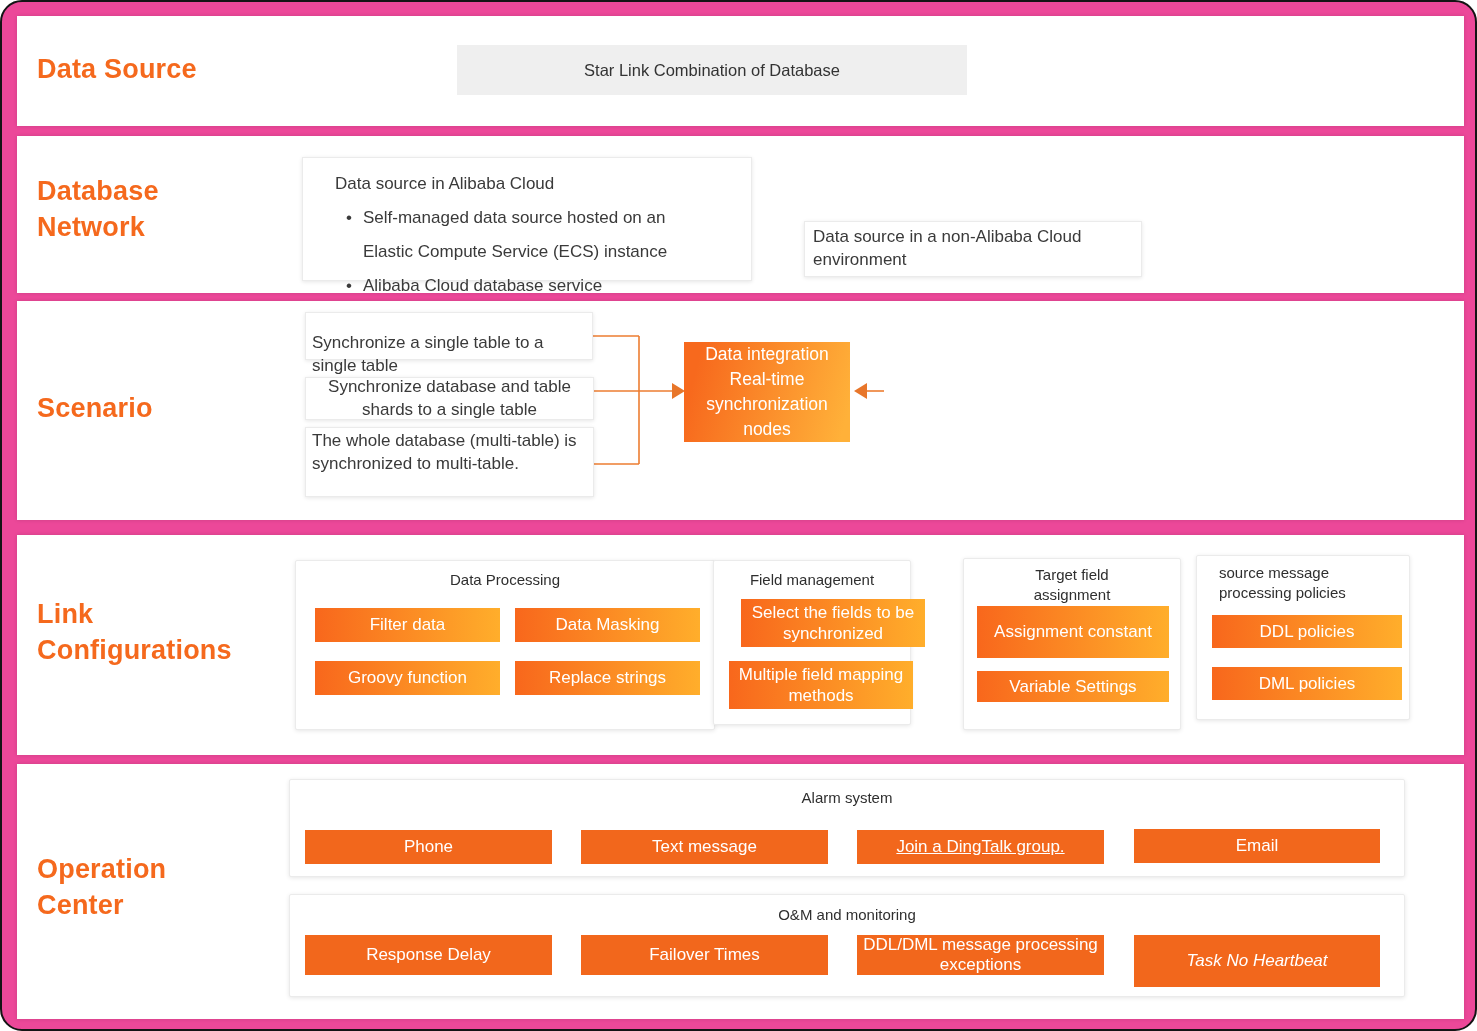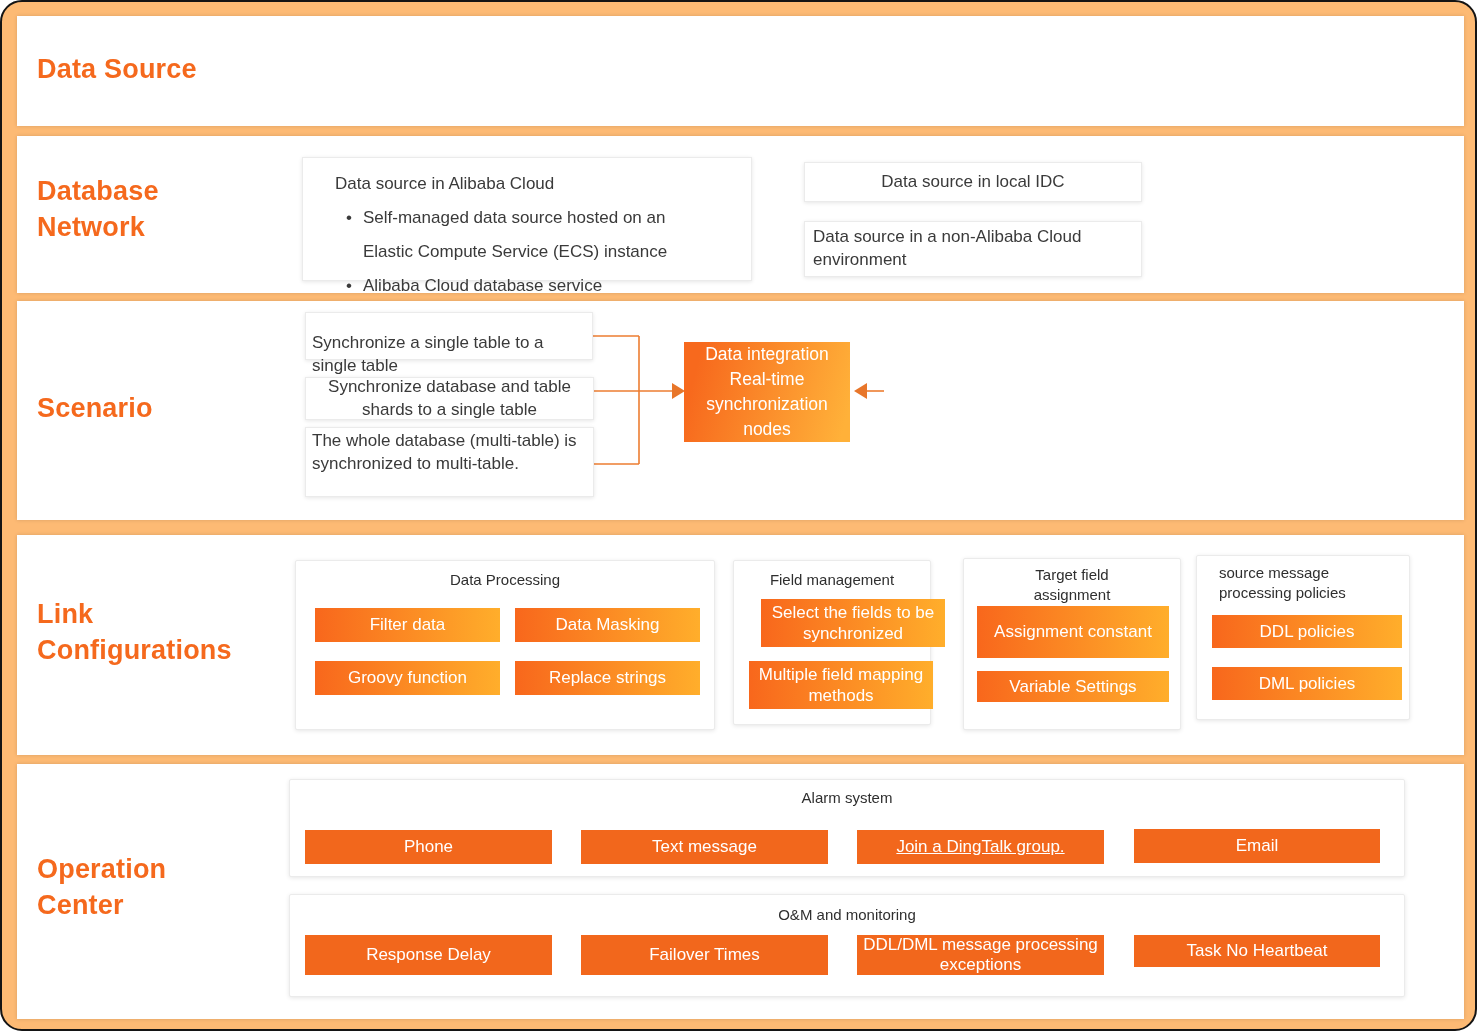--- a/index.html
+++ b/index.html
@@ -1,19 +1,19 @@
 <!DOCTYPE html>
 <html><head>
 <meta charset="utf-8">
 <style>
   * { box-sizing: border-box; margin: 0; padding: 0; }
   html,body { width:1477px; height:1031px; background:#ffffff; font-family:"Liberation Sans", sans-serif; }
   .frame {
     position:relative; width:1477px; height:1031px;
-    background:#fdba74; border:2px solid #141414; border-radius:22px; overflow:hidden;
+    background:#ec4899; border:2px solid #141414; border-radius:22px; overflow:hidden;
   }
   .section {
     position:absolute; left:15px; width:1447px; background:#ffffff;
     box-shadow:0 0 4px rgba(0,0,0,0.14);
   }
   .sec-title {
     position:absolute; left:20px; color:#f5691d; font-weight:bold;
     font-size:27px; line-height:1.32; letter-spacing:0.2px;
   }
   .whitebox {
@@ -49,38 +49,38 @@
     display:flex; align-items:center; justify-content:center; padding:4px 8px;
   }
 </style>
 </head>
 <body>
 
 <div class="frame">
 
   <div class="section" style="top:14px;height:110px;">
     <div class="sec-title" style="top:36px;">Data Source</div>
+    <div class="graybox" style="left:440px;top:29px;width:510px;height:50px;">Star Link Combination of Database</div>
   </div>
 
   <div class="section" style="top:134px;height:157px;">
     <div class="sec-title" style="top:38px;width:190px;">Database Network</div>
 
     <div class="whitebox" style="left:285px;top:21px;width:450px;height:124px;padding:9px 10px 0 32px;line-height:34px;">
       <div>Data source in Alibaba Cloud</div>
       <div class="bullet-row">
         <span class="bullet-marker">•</span>
         <span style="width:350px;">Self-managed data source hosted on an Elastic Compute Service (ECS) instance</span>
       </div>
       <div class="bullet-row">
         <span class="bullet-marker">•</span>
         <span style="width:350px;">Alibaba Cloud database service</span>
       </div>
     </div>
 
-    <div class="whitebox center-txt" style="left:787px;top:26px;width:338px;height:40px;">Data source in local IDC</div>
     <div class="whitebox" style="left:787px;top:85px;width:338px;height:56px;padding:4px 8px;line-height:1.35;">Data source in a non-Alibaba Cloud environment</div>
   </div>
 
   <div class="section" style="top:299px;height:219px;">
     <div class="sec-title" style="top:90px;">Scenario</div>
 
     <svg class="connectors" width="1447" height="219">
       <polyline points="576,35 622,35" fill="none" stroke="#ed7d31" stroke-width="1.6"></polyline>
       <polyline points="577,90 622,90" fill="none" stroke="#ed7d31" stroke-width="1.6"></polyline>
       <polyline points="577,163 622,163" fill="none" stroke="#ed7d31" stroke-width="1.6"></polyline>
@@ -103,21 +103,21 @@
     <div class="sec-title" style="top:62px;width:240px;">Link Configurations</div>
 
     <div class="group-card" style="left:278px;top:25px;width:420px;height:170px;">
       <div class="group-title" style="top:10px;">Data Processing</div>
       <div class="grad-btn" style="left:19px;top:47px;width:185px;height:34px;">Filter data</div>
       <div class="grad-btn" style="left:219px;top:47px;width:185px;height:34px;">Data Masking</div>
       <div class="grad-btn" style="left:19px;top:100px;width:185px;height:34px;">Groovy function</div>
       <div class="grad-btn" style="left:219px;top:100px;width:185px;height:34px;">Replace strings</div>
     </div>
 
-    <div class="group-card" style="left:716px;top:25px;width:198px;height:165px;padding-left:47px;">
+    <div class="group-card" style="left:696px;top:25px;width:198px;height:165px;padding-left:47px;">
       <div class="group-title" style="top:10px;">Field management</div>
       <div class="grad-btn" style="left:15px;top:38px;width:184px;height:48px;margin-left:12px;">Select the fields to be synchronized</div>
       <div class="grad-btn" style="left:15px;top:100px;width:184px;height:48px;">Multiple field mapping methods</div>
     </div>
 
     <div class="group-card" style="left:946px;top:23px;width:218px;height:172px;">
       <div class="group-title" style="top:6px;left:34px;right:34px;line-height:1.3;">Target field assignment</div>
       <div class="grad-btn" style="left:13px;top:47px;width:192px;height:52px;">Assignment constant</div>
       <div class="grad-btn" style="left:13px;top:112px;width:192px;height:31px;">Variable Settings</div>
     </div>
@@ -138,17 +138,17 @@
       <div class="flat-btn" style="left:291px;top:50px;width:247px;height:34px;">Text message</div>
       <div class="flat-btn" style="left:567px;top:50px;width:247px;height:34px;text-decoration:underline;">Join a DingTalk group.</div>
       <div class="flat-btn" style="left:844px;top:49px;width:246px;height:34px;">Email</div>
     </div>
 
     <div class="group-card" style="left:272px;top:130px;width:1116px;height:103px;">
       <div class="group-title" style="top:11px;">O&amp;M and monitoring</div>
       <div class="flat-btn" style="left:15px;top:40px;width:247px;height:40px;">Response Delay</div>
       <div class="flat-btn" style="left:291px;top:40px;width:247px;height:40px;">Failover Times</div>
       <div class="flat-btn" style="left:567px;top:40px;width:247px;height:40px;">DDL/DML message processing exceptions</div>
-      <div class="flat-btn" style="left:844px;top:40px;width:246px;height:32px;">Task No Heartbeat</div>
+      <div class="flat-btn" style="left:844px;top:40px;width:246px;height:52px;font-style:italic;">Task No Heartbeat</div>
     </div>
   </div>
 
 </div>
 
 </body></html>

